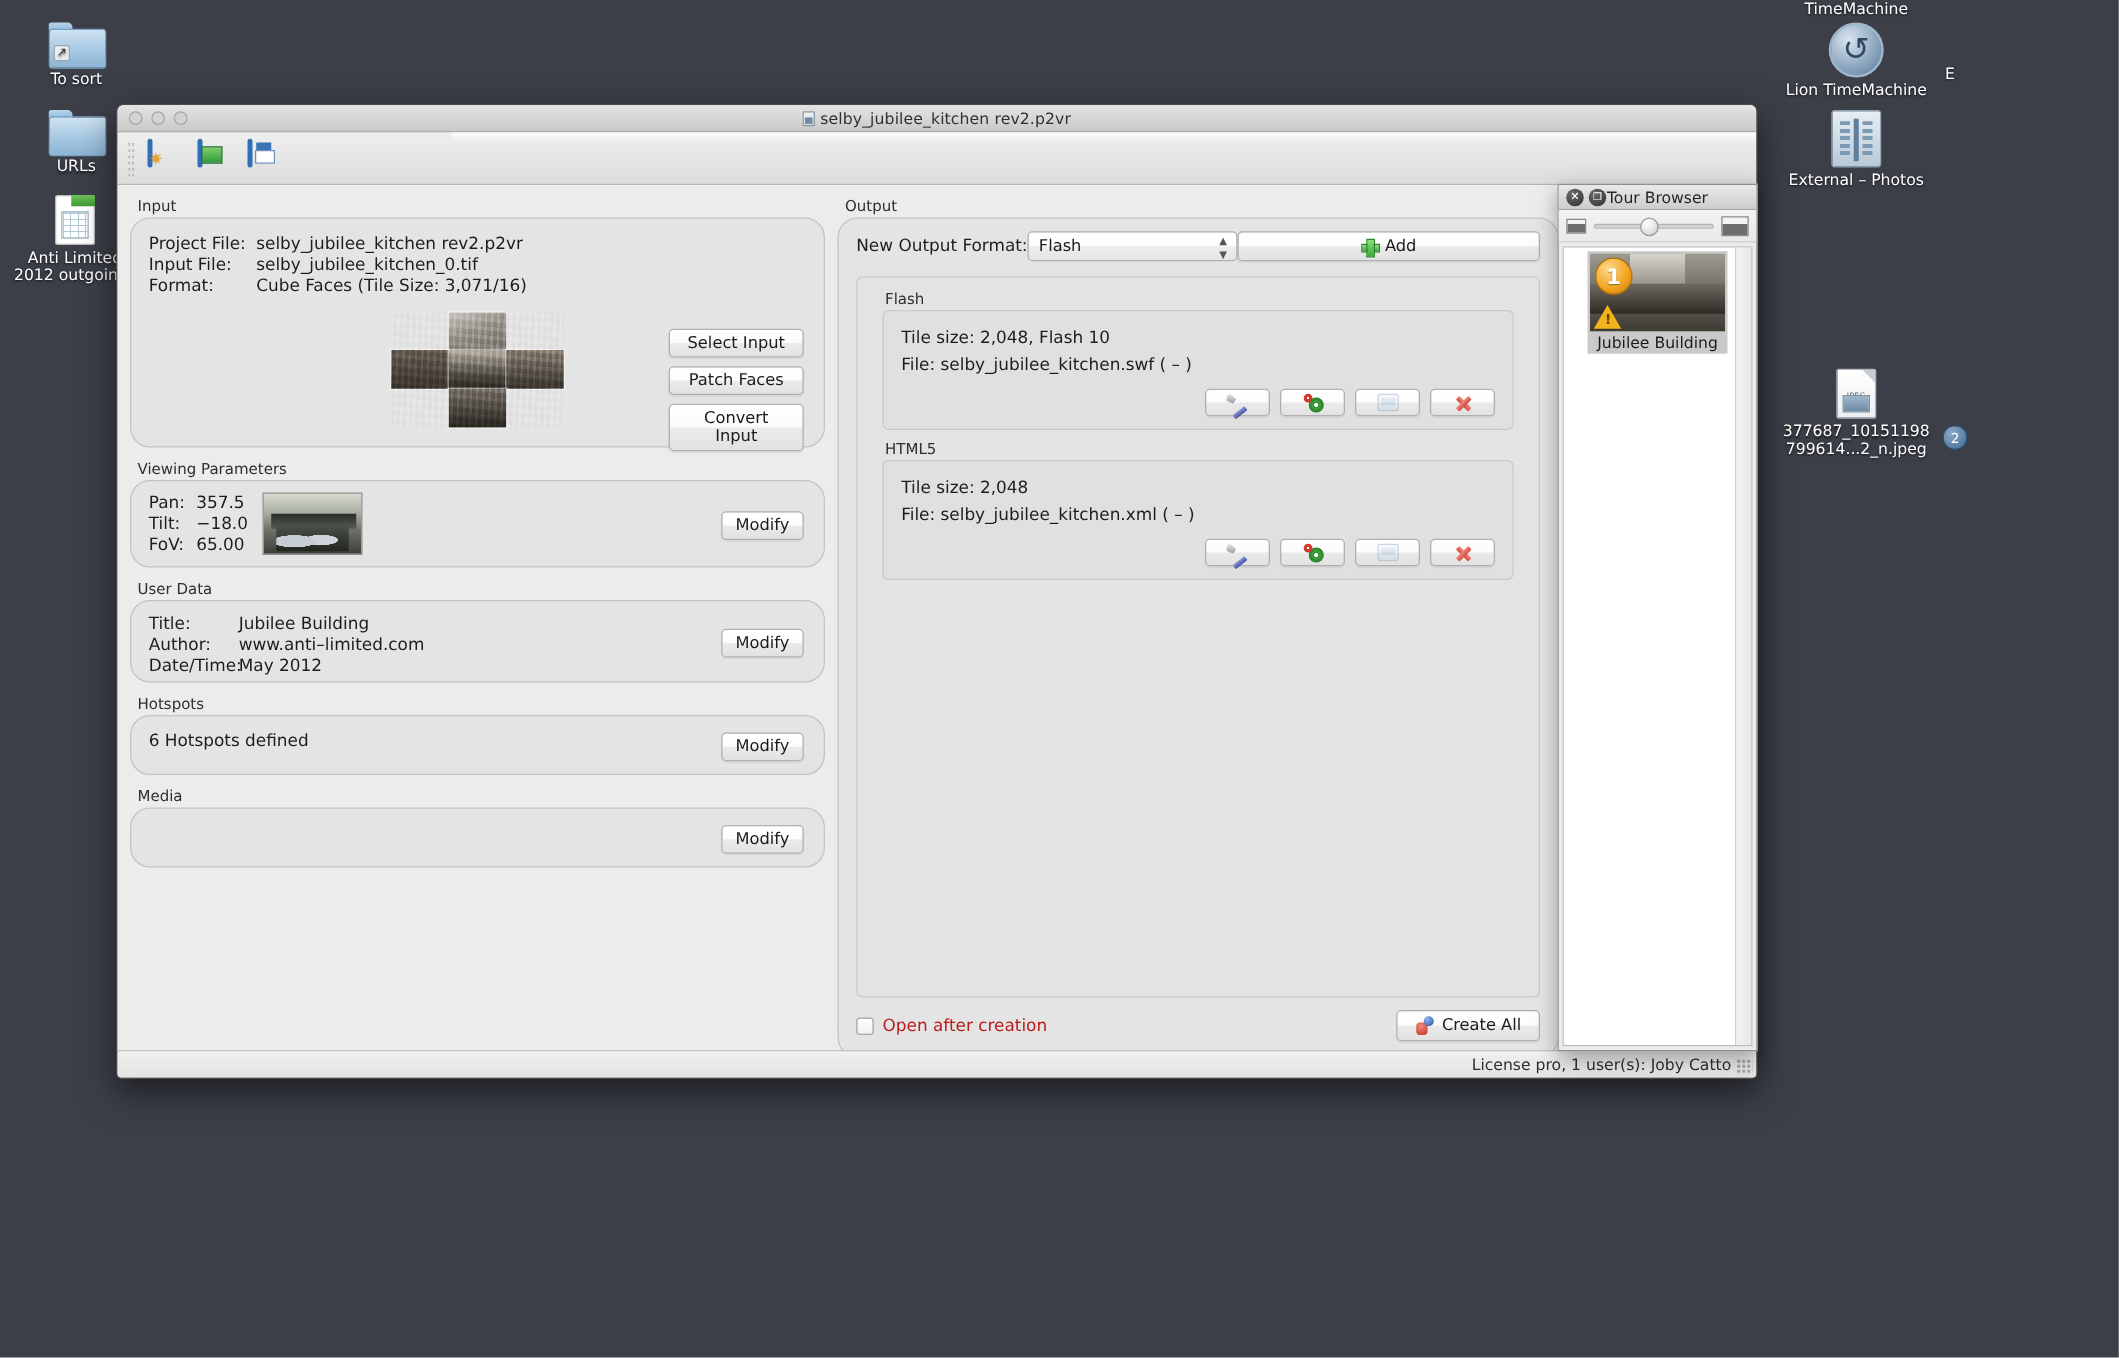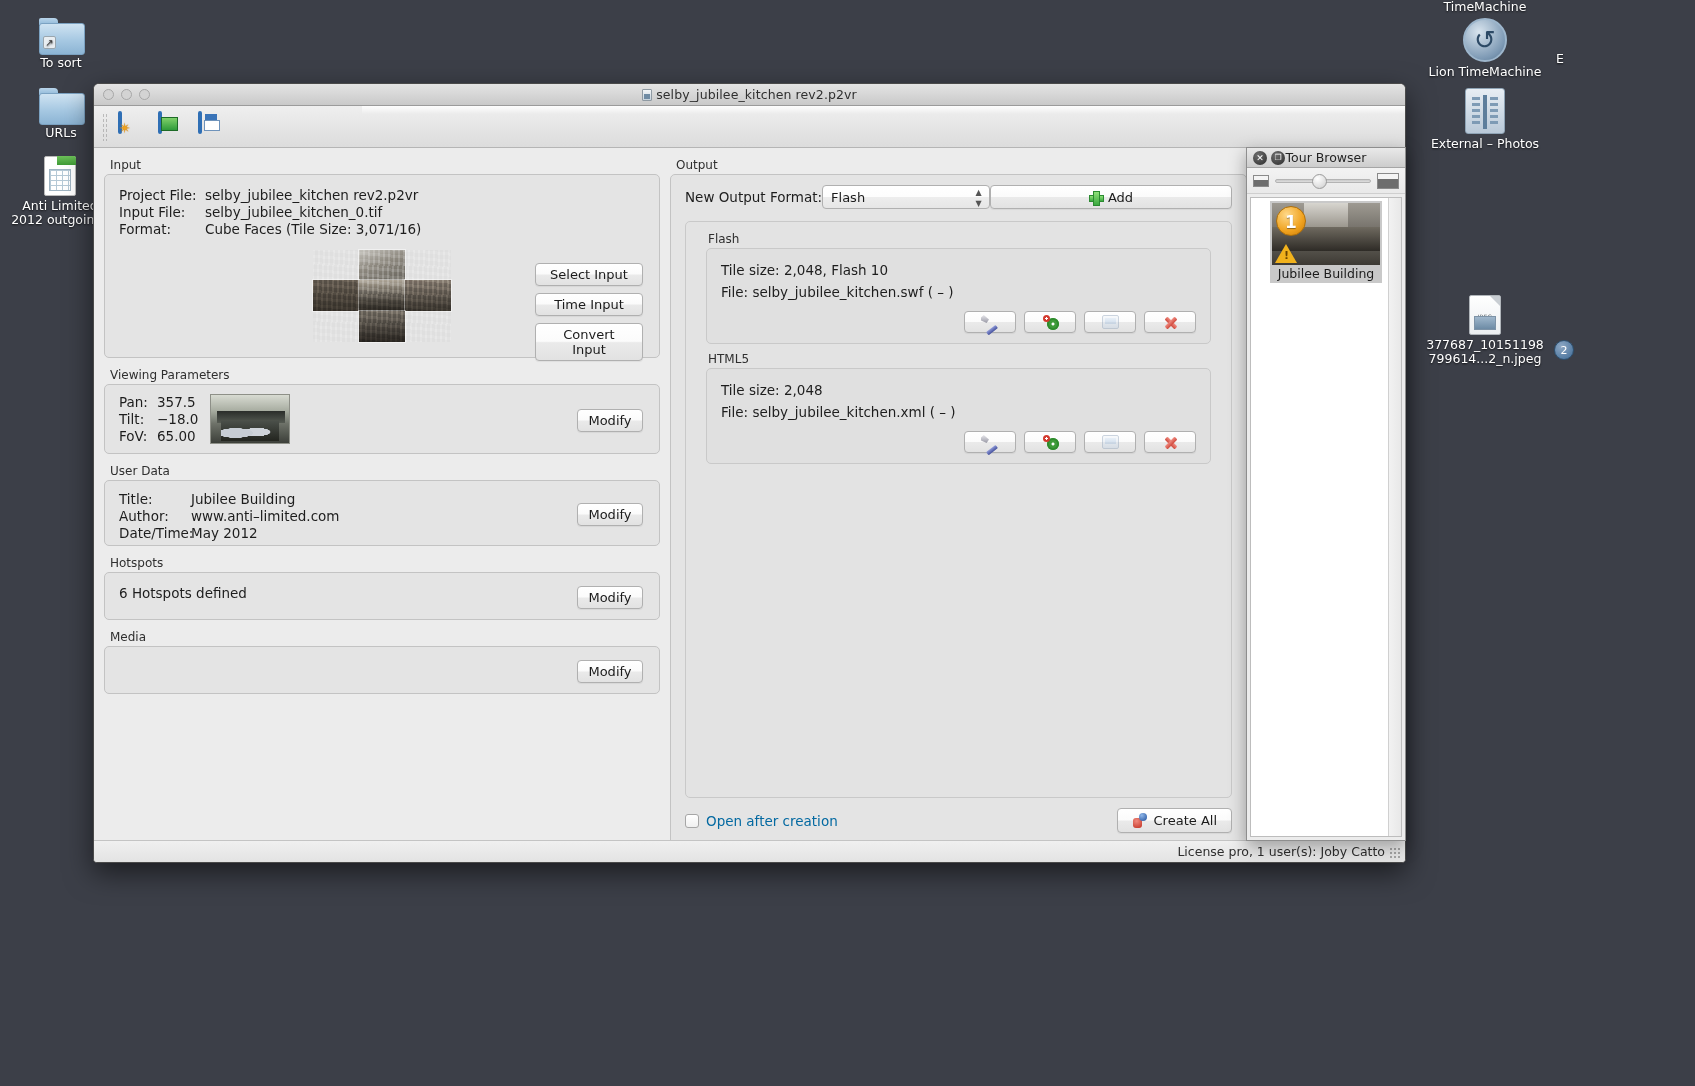--- a/index.html
+++ b/index.html
@@ -218,21 +218,21 @@
     opacity:.85;
   }
 
   
   .group { margin-bottom: 10px; }
   .group > .g-label {
     font-size: 12px; color: #2f2f2f; margin: 0 0 2px 6px;
   }
   .g-box {
     border: 1px solid #c3c3c3;
-    border-radius: 5px;
+    border-radius: 16px;
     background: #e4e4e4;
     position: relative;
   }
 
   .col-left { width: 556px; flex: none; }
   .col-right { flex: 1; min-width: 0; }
 
   
   .kv { font-size: 13.5px; color: #1d1d1d; line-height: 17px; }
   .kv-row { display:flex; }
@@ -385,21 +385,21 @@
     content:""; position:absolute; left:1px; top:6px; width:14px; height:4px;
     background: linear-gradient(#f08d83,#cf4a3d); border-radius:1px;
   }
   .redx:before { transform: rotate(45deg); }
   .redx:after  { transform: rotate(-45deg); }
 
   .out-bottom {
     display:flex; align-items:center; justify-content:space-between;
     padding: 10px 14px 12px;
   }
-  .chk-wrap { display:flex; align-items:center; gap:7px; font-size:13.5px; color:#0369a1; }
+  .chk-wrap { display:flex; align-items:center; gap:7px; font-size:13.5px; color:#b91c1c; }
   .chk {
     width: 14px; height: 14px; border:1px solid #a6a6a6; border-radius:3px;
     background: linear-gradient(#ffffff,#f0f0f0);
   }
   .create-btn { display:flex; align-items:center; gap:7px; padding: 4px 14px; }
   .create-ico { width:15px; height:15px; position:relative; display:inline-block; }
   .create-ico:before {
     content:""; position:absolute; left:1px; bottom:0; width:9px; height:10px;
     background: radial-gradient(circle at 40% 30%, #f0897d, #c23122);
     border-radius: 3px;
@@ -614,21 +614,21 @@
                 <div class="face f-left"></div>
                 <div class="face f-front"></div>
                 <div class="face f-right"></div>
                 <div class="face f-bot"></div>
                 <div class="cube-noise"></div>
               </div>
             </div>
 
             <div style="position:absolute; right:16px; top:88px; display:flex; flex-direction:column; gap:7px;">
               <div class="btn" style="width:108px;">Select Input</div>
-              <div class="btn" style="width:108px;">Time Input</div>
+              <div class="btn" style="width:108px;">Patch Faces</div>
               <div class="btn" style="width:108px;">Convert Input</div>
             </div>
           </div>
         </div>
 
         <div class="group">
           <div class="g-label">Viewing Parameters</div>
           <div class="g-box" style="padding:10px 14px; height:70px; display:flex; align-items:center; position:relative;">
             <div class="kv">
               <div class="kv-row">

